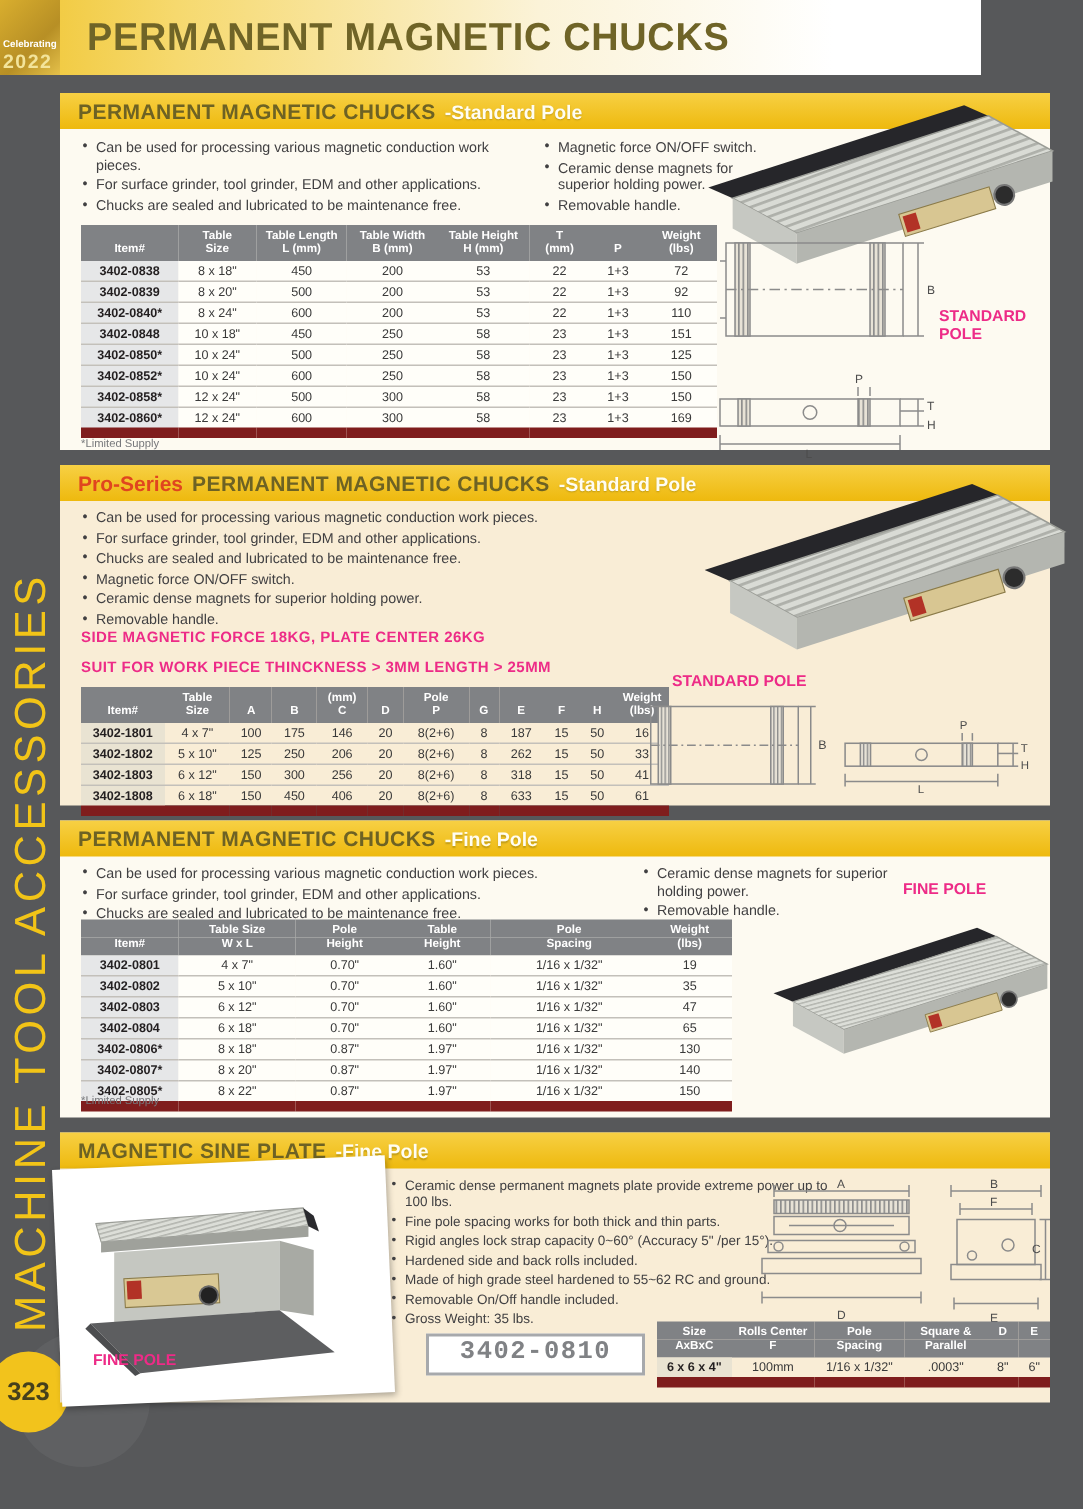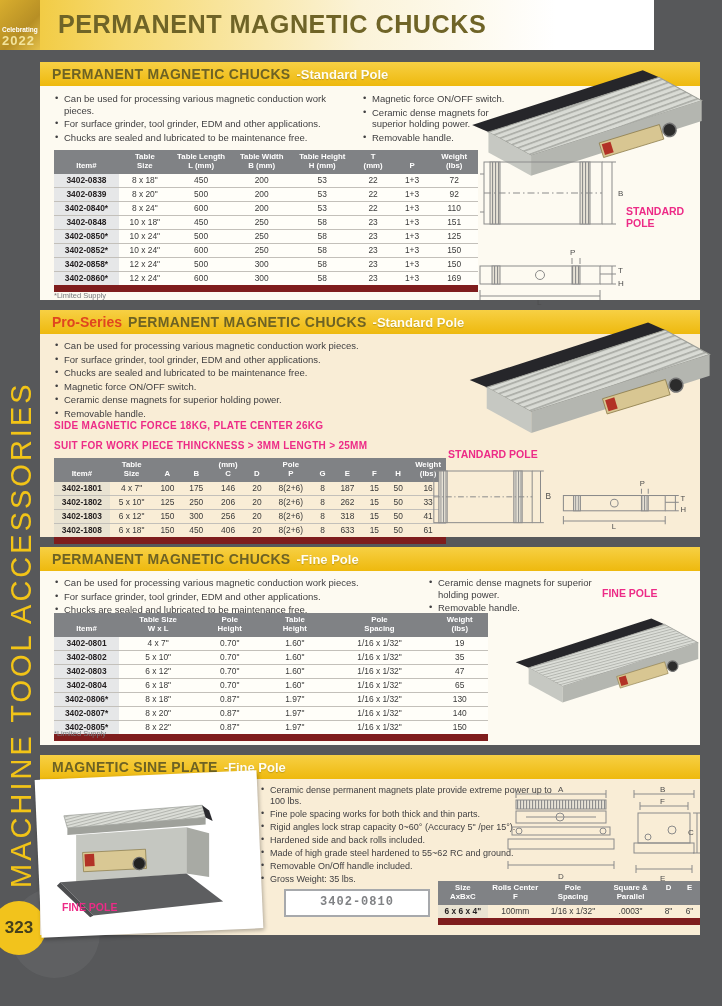--- a/index.html
+++ b/index.html
@@ -89,21 +89,21 @@
 
   #t4 thead tr:first-child th:nth-child(1){width:19%;}
   #t4 thead tr:first-child th:nth-child(2){width:21%;}
   #t4 thead tr:first-child th:nth-child(3){width:23%;}
   #t4 thead tr:first-child th:nth-child(4){width:21%;}
   #t4 thead tr:first-child th:nth-child(5){width:8%;}
   #t4 thead tr:first-child th:nth-child(6){width:8%;}
 
   
   .item-box{position:absolute;border:2px solid #a7a9ac;background:#fff;color:#808285;
-            font-family:"Liberation Mono",monospace;font-weight:bold;font-size:12px;
+            font-family:"Liberation Mono",monospace;font-weight:bold;font-size:17px;
             letter-spacing:1px;text-align:center;line-height:22px;}
   .dim{font-size:8px;fill:#4d4d4d;font-family:"Liberation Sans",sans-serif;}
   .sine-card{position:absolute;background:#fff;box-shadow:1px 2px 4px rgba(0,0,0,.3);transform:rotate(-2.5deg);}
   svg{display:block;}
 </style>
 </head>
 <body>
 
 <svg width="0" height="0" style="position:absolute" aria-hidden="true">
   <defs>

